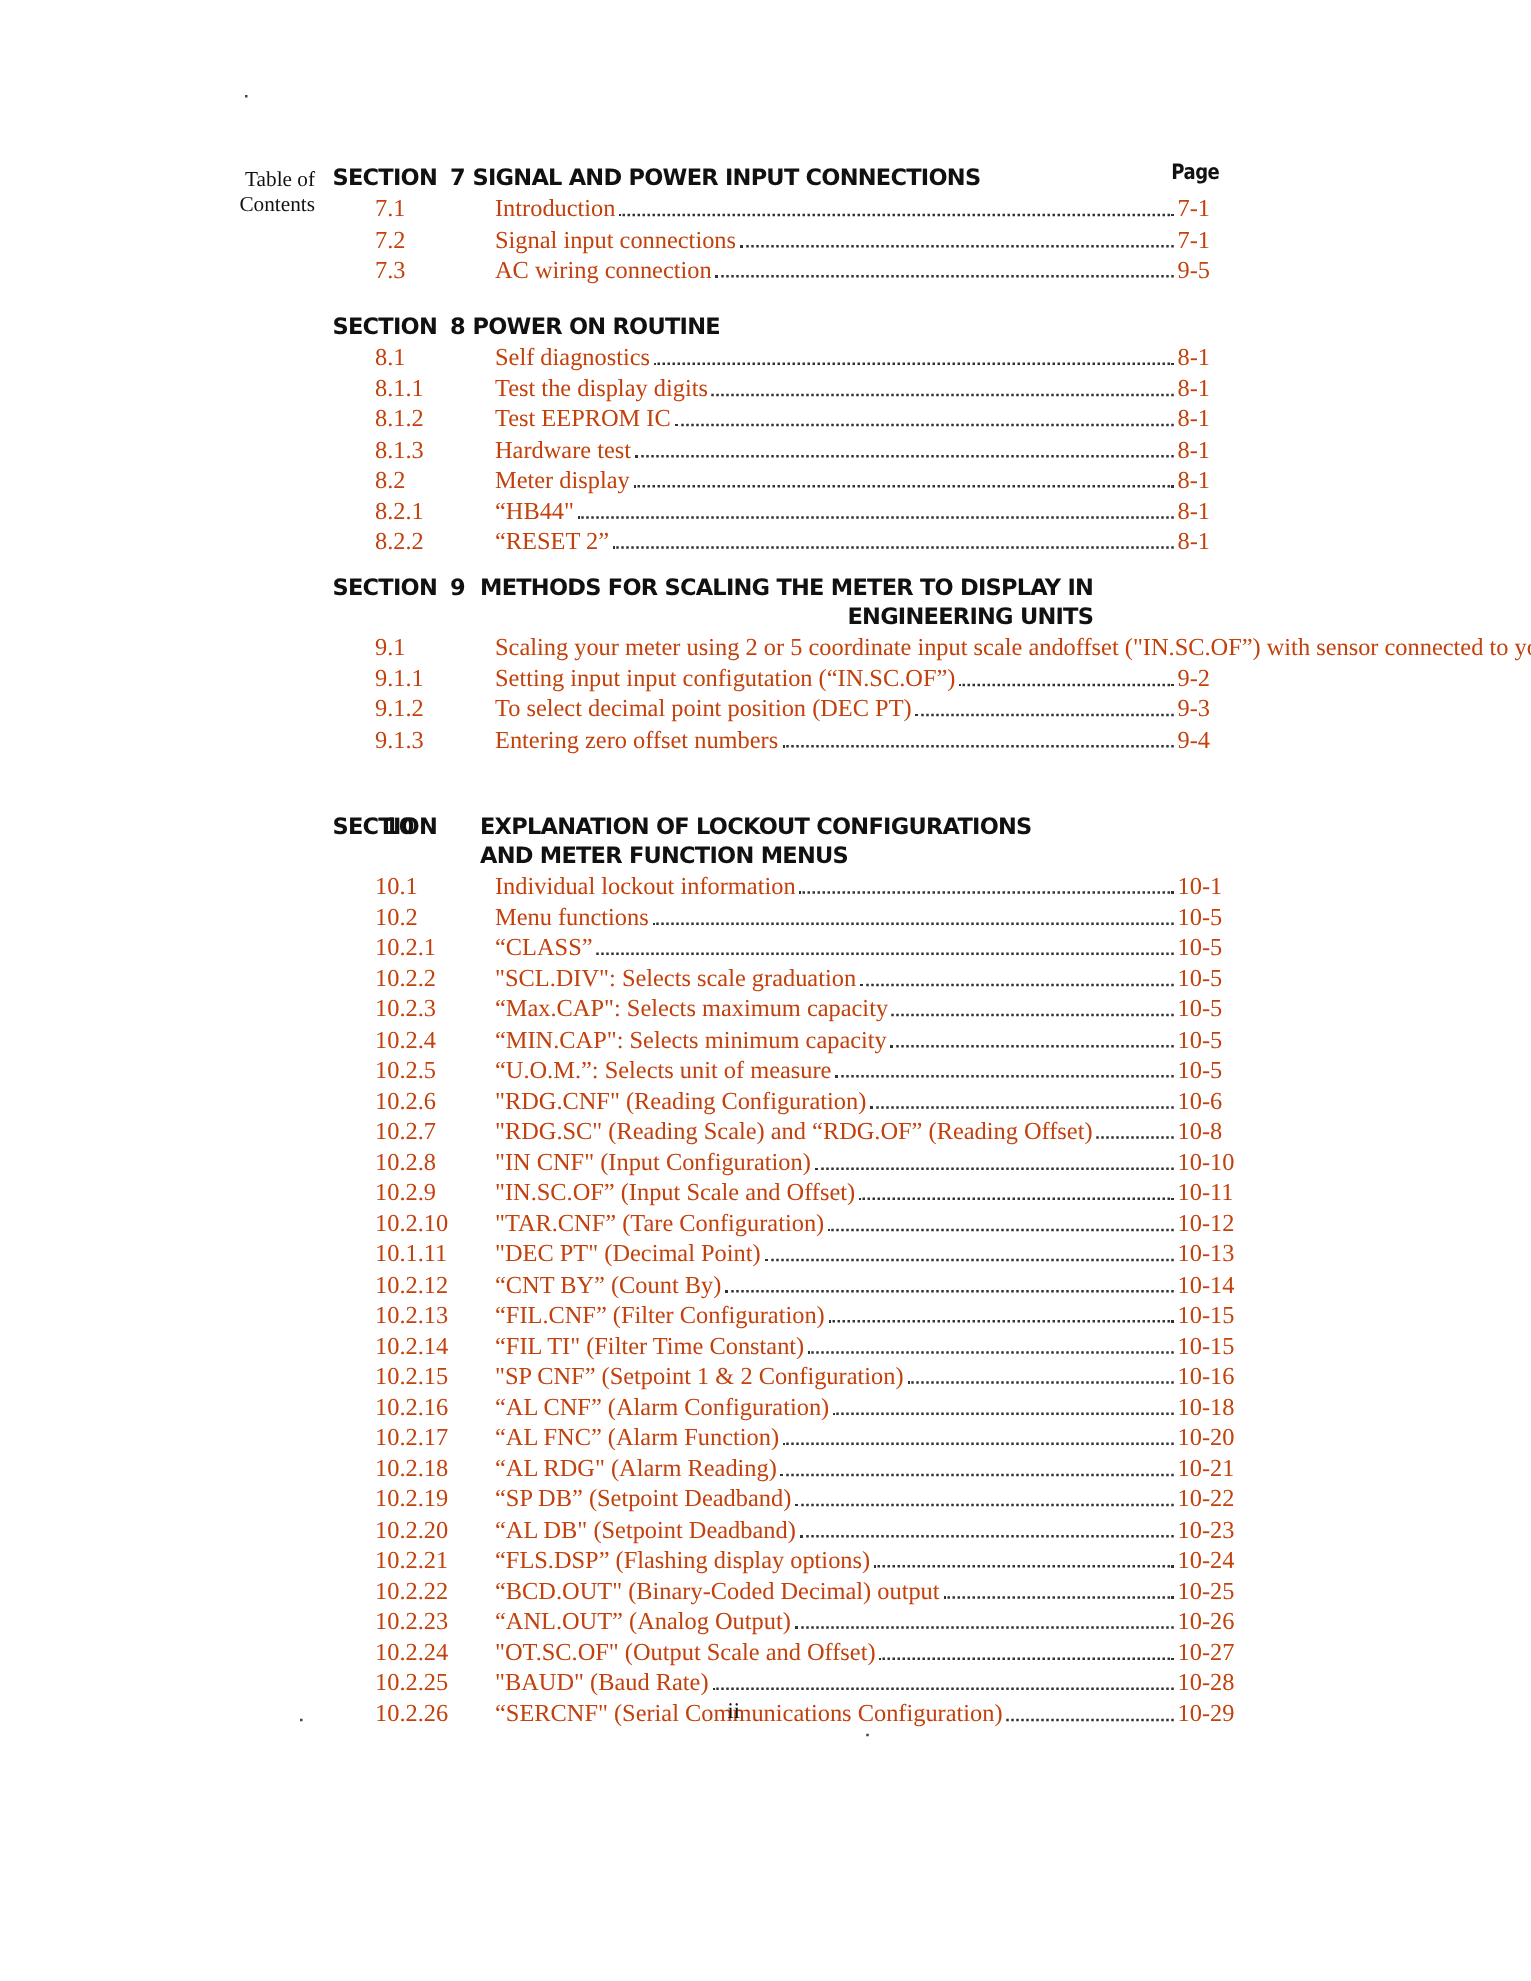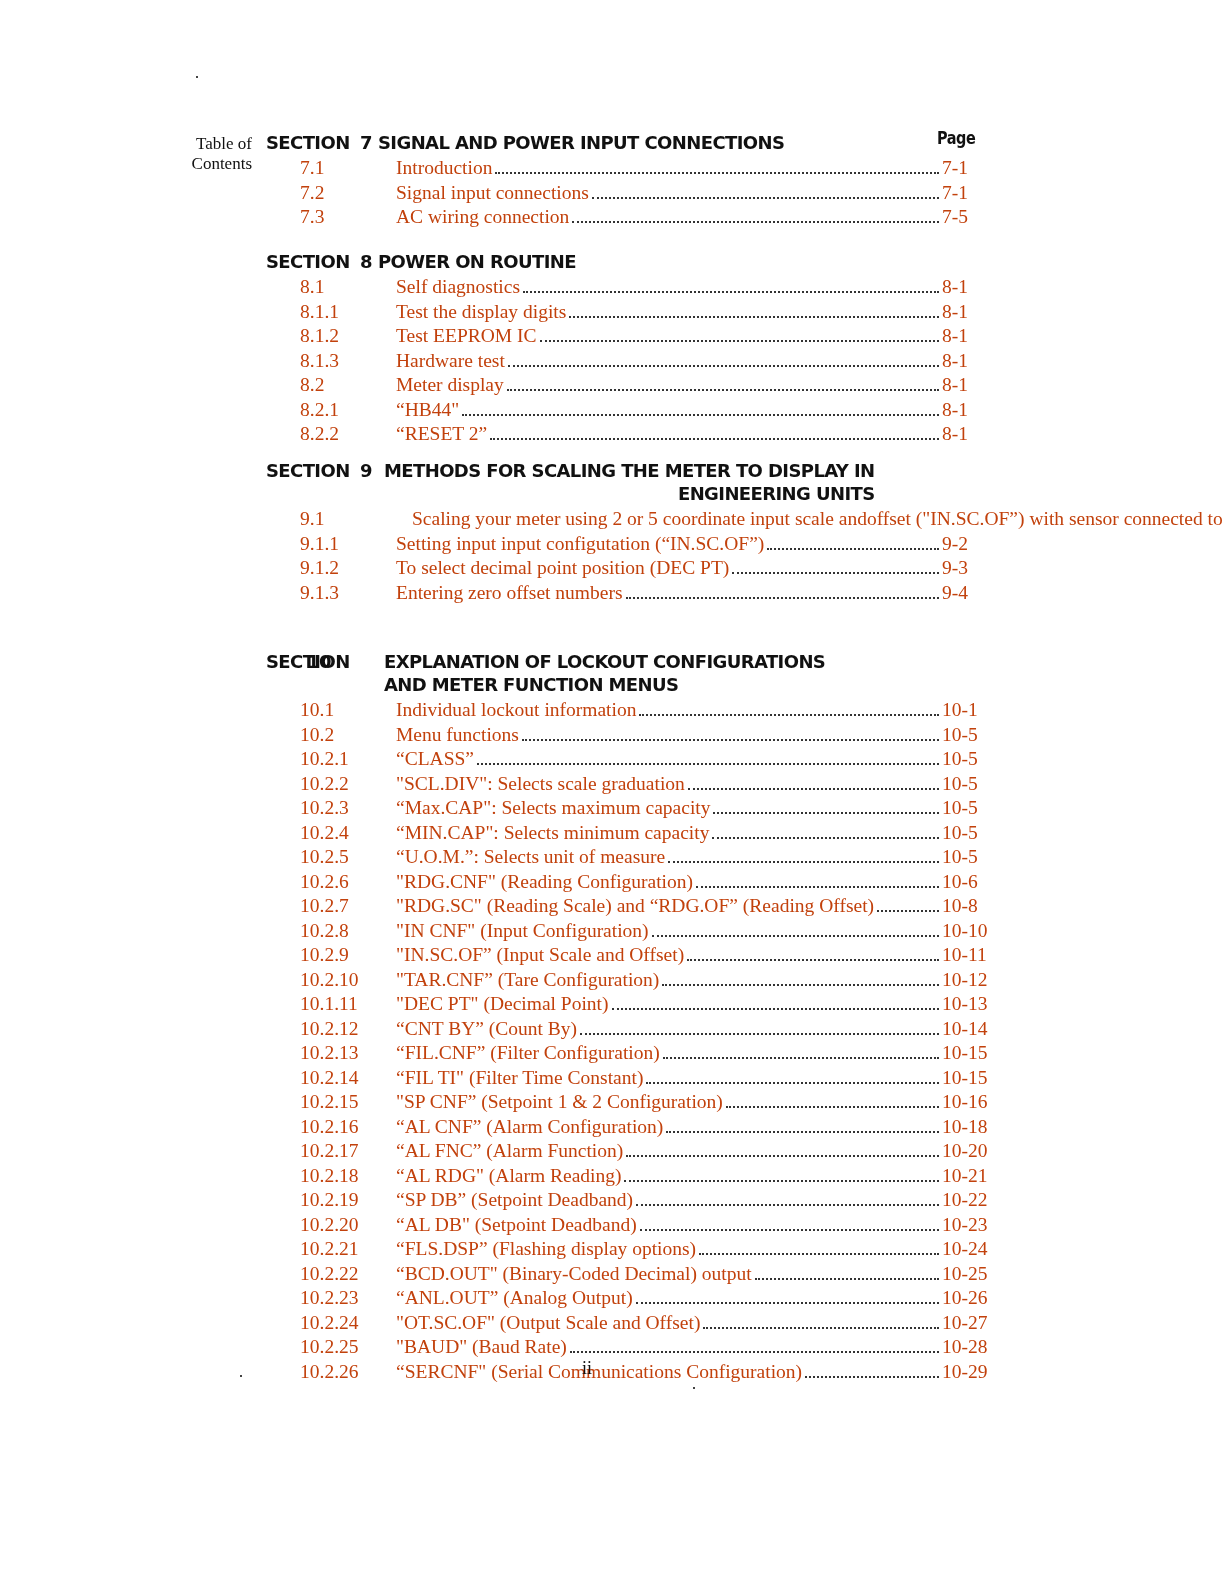--- a/index.html
+++ b/index.html
@@ -15,21 +15,21 @@
     .sec-head .sec-word { width: 0; white-space: nowrap; }
     .sec-head .sec-title { white-space: pre-line; }
     .entries { margin-top: 2px; }
     .entry { display: flex; align-items: baseline; font-family: "Liberation Serif", serif; font-size: 19.5px;
       line-height: 24.5px; color: #c2410c; }
     .entry .num { width: 130px; padding-left: 34px; box-sizing: border-box; flex: none; }
     .entry .title-wrap { flex: 1; display: flex; align-items: baseline; min-width: 0; }
     .entry .title { white-space: nowrap; }
     .entry .leader { flex: 1; border-bottom: 2px dotted #333; margin: 0 3px 4px 3px; min-width: 8px; }
     .entry .pg { flex: none; width: 64px; text-align: left; }
-    .entry.multiline { align-items: flex-start; gap: 16px; }
+    .entry.multiline { align-items: flex-start; }
     .entry.multiline .title-wrap { flex-direction: row; align-items: stretch; }
     .entry.multiline .line2 { display: flex; align-items: baseline; }
     .folio { position: absolute; left: 582px; top: 1358px; font-family: "Liberation Serif", serif; font-size: 18px; }
     .speck { position: absolute; width: 2px; height: 2px; background: #444; }
   </style>
 </head>
 <body>
 
 <div class="page">
   <div class="speck" style="left:196px;top:76px;"></div>
@@ -62,21 +62,21 @@
               <span class="leader"></span>
             </span>
             <span class="pg">7-1</span>
           </div>
           <div class="entry">
             <span class="num">7.3</span>
             <span class="title-wrap">
               <span class="title">AC wiring connection</span>
               <span class="leader"></span>
             </span>
-            <span class="pg">7-5</span>
+            <span class="pg">9-5</span>
           </div>
         </div>
       </div>
       <div class="section" style="top: 250px;">
         <div class="sec-head">
           <span class="sec-word">SECTION</span>
           <span style="display: inline-block; width: 106px; text-align: right; padding-right: 6px; flex: 0 0 auto;">8</span>
           <span class="sec-title" style="padding-left: 0px;">POWER ON ROUTINE</span>
         </div>
         <div class="entries">

